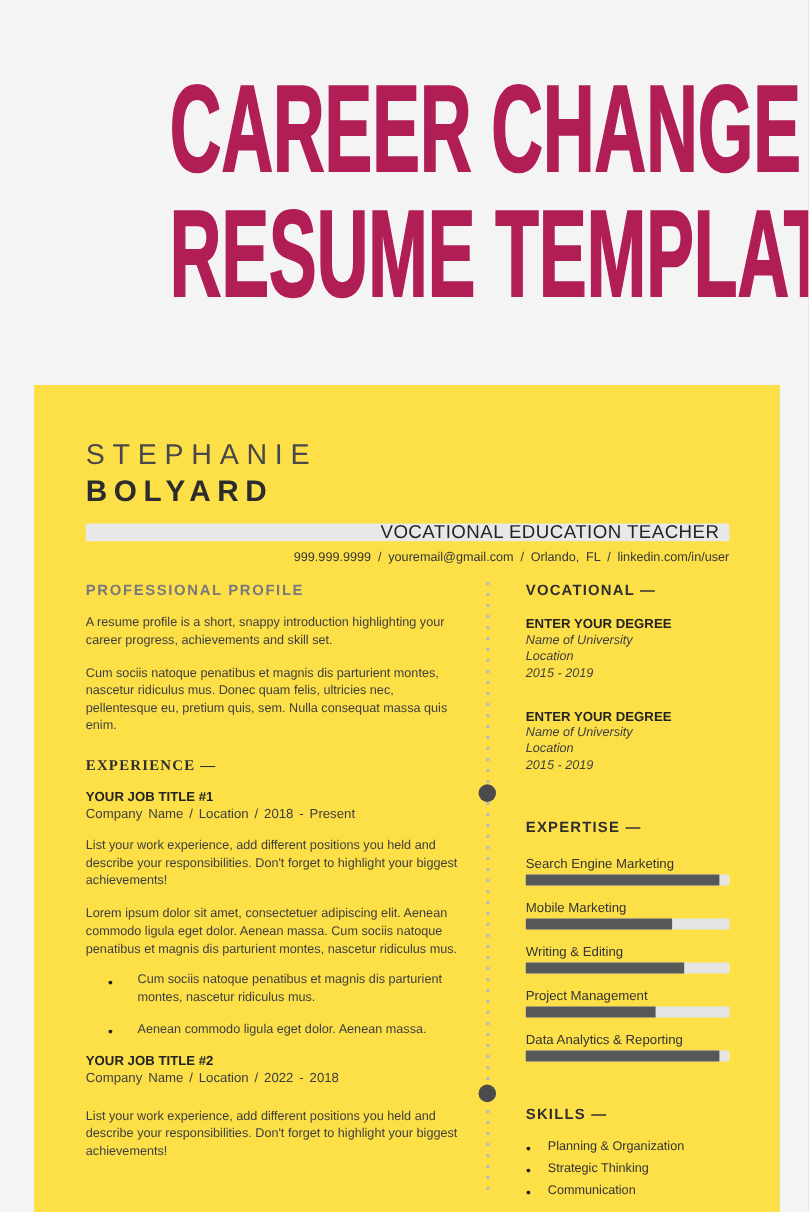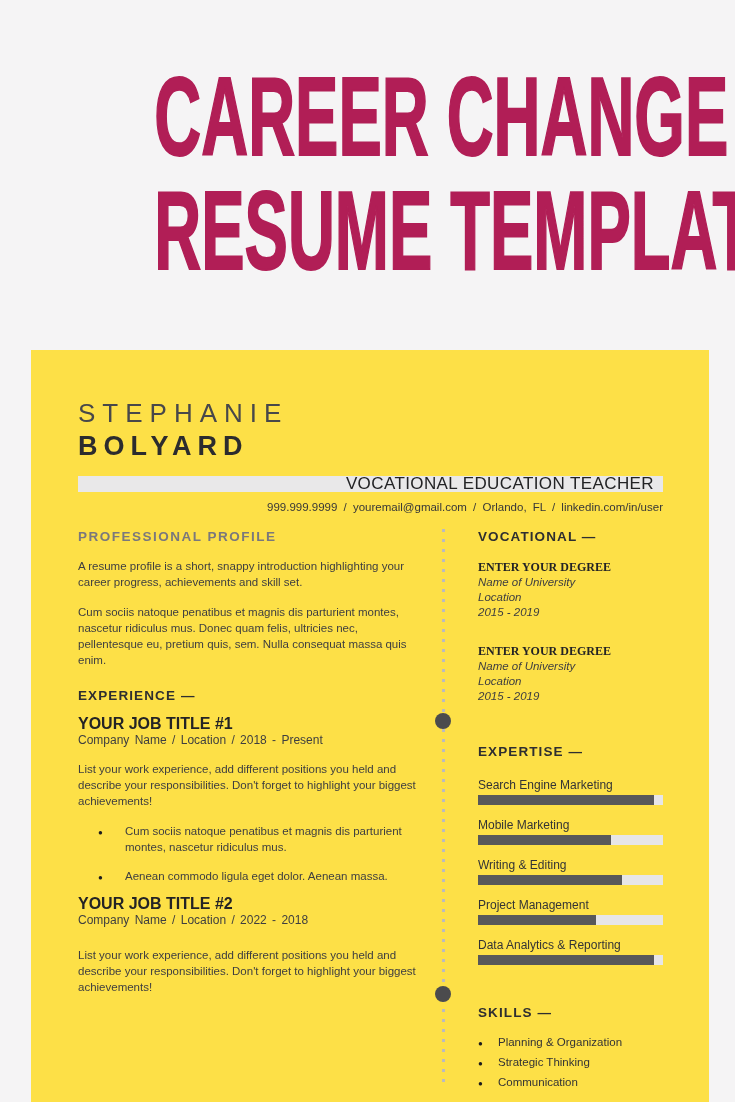--- a/index.html
+++ b/index.html
@@ -64,35 +64,35 @@
 
   
   .section-heading {
     font-size:13.5px; font-weight:700; letter-spacing:1.1px; color:#2e2e30;
     line-height:16px; margin-bottom:13px;
   }
   .profile-heading { color:#7a787c; letter-spacing:1.5px; }
   .body-text { font-size:11.5px; line-height:16px; color:#3e3e40; margin-bottom:14px; }
 
   
-  .exp-heading { margin-top:20px; }
-  .job-title { font-size:16px; font-weight:700; color:#232325; line-height:14px; margin-bottom:2px; }
+  .exp-heading { margin-top:20px;font-family:Liberation Serif, serif; }
+  .job-title { font-size:12px; font-weight:700; color:#232325; line-height:14px; margin-bottom:2px; }
   .job-meta  { font-size:12px; color:#3e3e40; line-height:14px; margin-bottom:14px; word-spacing:2px; }
   ul.exp-bullets { list-style:none; margin:0 0 0 20px; padding:0; }
   ul.exp-bullets li {
     position:relative; padding-left:27px; font-size:11.5px; line-height:16px;
     color:#3e3e40; margin-bottom:13px;
   }
   ul.exp-bullets li::before { content:"●"; position:absolute; left:0; top:2px; font-size:8px; color:#1c1c1e; }
   .job2-gap { margin-bottom:30px; }
 
   
   .edu-heading { margin-bottom:15px; }
   .edu-entry { margin-bottom:24px; }
-  .edu-degree { font-size:12px; font-weight:700; color:#232325; line-height:15px;font-family:Liberation Serif, serif; }
+  .edu-degree { font-size:12px; font-weight:700; color:#232325; line-height:15px; }
   .edu-line { font-size:11.5px; font-style:italic; color:#3e3e40; line-height:15px; }
 
   
   .expertise-heading { margin-top:40px; margin-bottom:18px; }
   .skill-row { margin-bottom:13px; }
   .skill-label { font-size:12px; color:#333335; line-height:14px; margin-bottom:3px; }
   .skill-track { width:100%; height:10px; background:#e7e6e7; }
   .skill-fill { height:10px; background:#58585a; }
 
   
@@ -130,20 +130,21 @@
       <div class="col-left">
         <div class="section-heading profile-heading">PROFESSIONAL PROFILE</div>
         <p class="body-text">A resume profile is a short, snappy introduction highlighting your career progress, achievements and skill set.</p>
         <p class="body-text">Cum sociis natoque penatibus et magnis dis parturient montes, nascetur ridiculus mus. Donec quam felis, ultricies nec, pellentesque eu, pretium quis, sem. Nulla consequat massa quis enim.</p>
 
         <div class="section-heading exp-heading">EXPERIENCE —</div>
 
         <div class="job-title">YOUR JOB TITLE #1</div>
         <div class="job-meta">Company Name / Location / 2018 - Present</div>
         <p class="body-text">List your work experience, add different positions you held and describe your responsibilities. Don't forget to highlight your biggest achievements!</p>
+        <p class="body-text" style="margin-bottom:12px">Lorem ipsum dolor sit amet, consectetuer adipiscing elit. Aenean commodo ligula eget dolor. Aenean massa. Cum sociis natoque penatibus et magnis dis parturient montes, nascetur ridiculus mus.</p>
         <ul class="exp-bullets job2-gap">
           <li>Cum sociis natoque penatibus et magnis dis parturient montes, nascetur ridiculus mus.</li>
           <li>Aenean commodo ligula eget dolor. Aenean massa.</li>
         </ul>
 
         <div class="job-title">YOUR JOB TITLE #2</div>
         <div class="job-meta" style="margin-bottom:20px">Company Name / Location / 2022 - 2018</div>
         <p class="body-text">List your work experience, add different positions you held and describe your responsibilities. Don't forget to highlight your biggest achievements!</p>
       </div>
 

